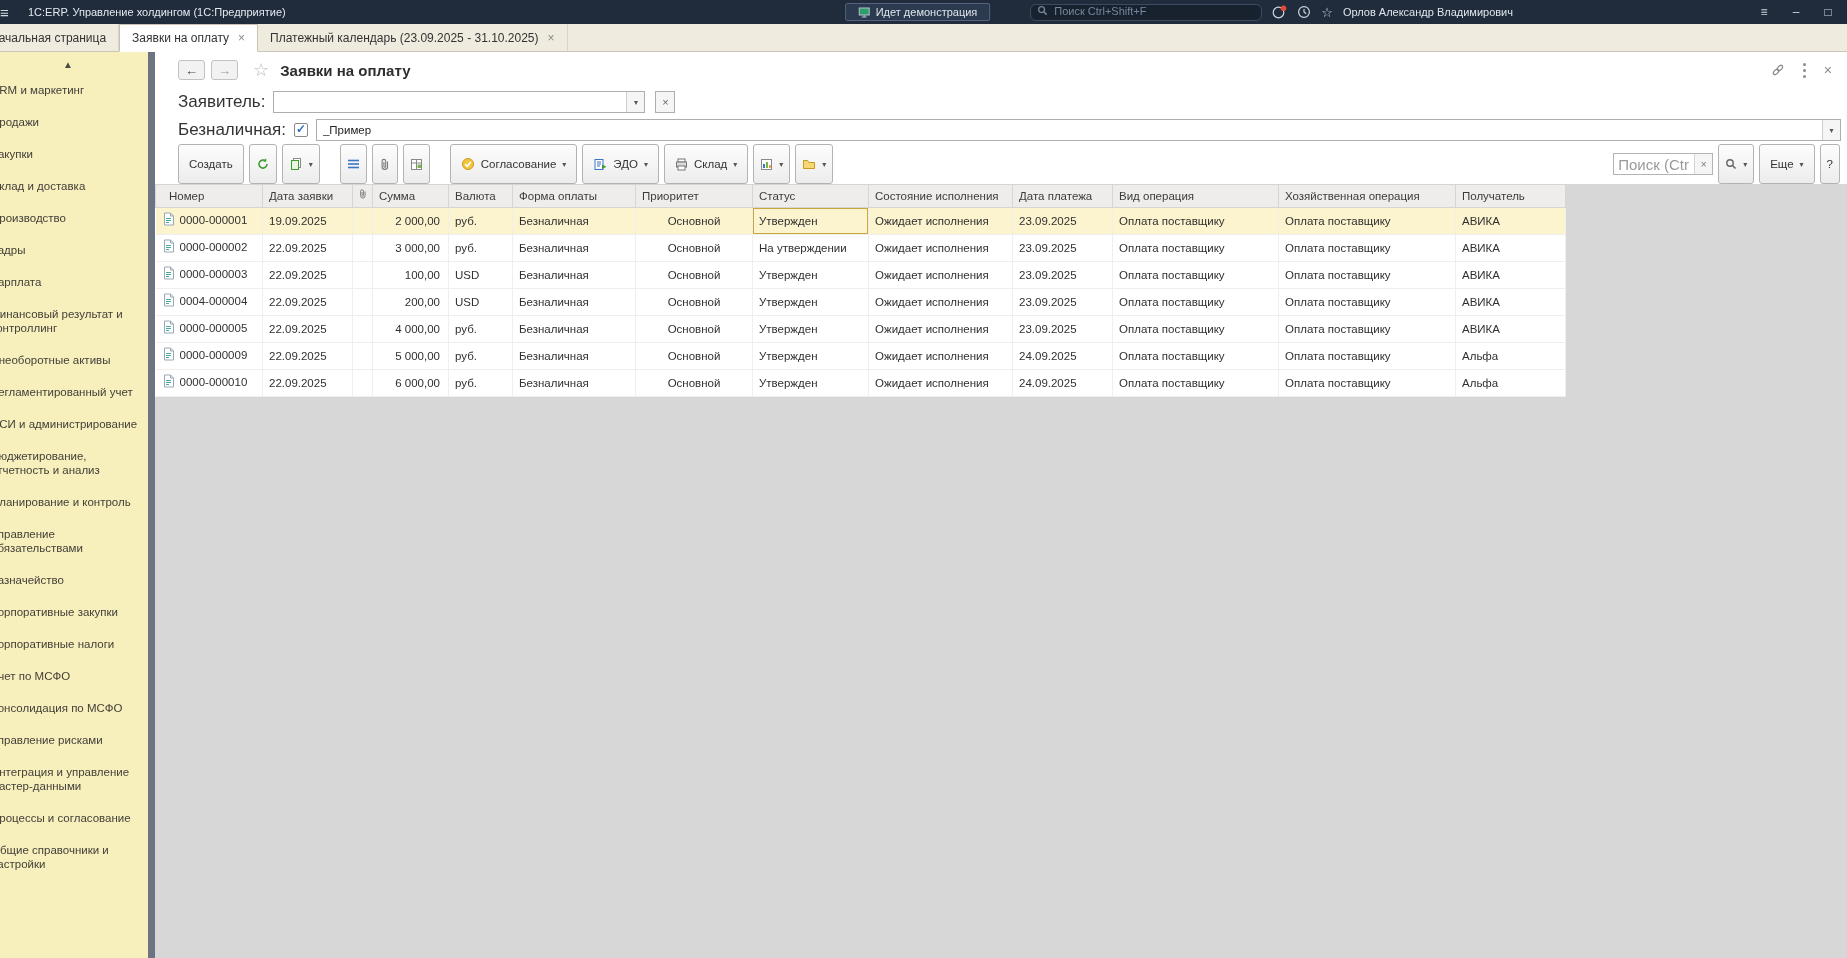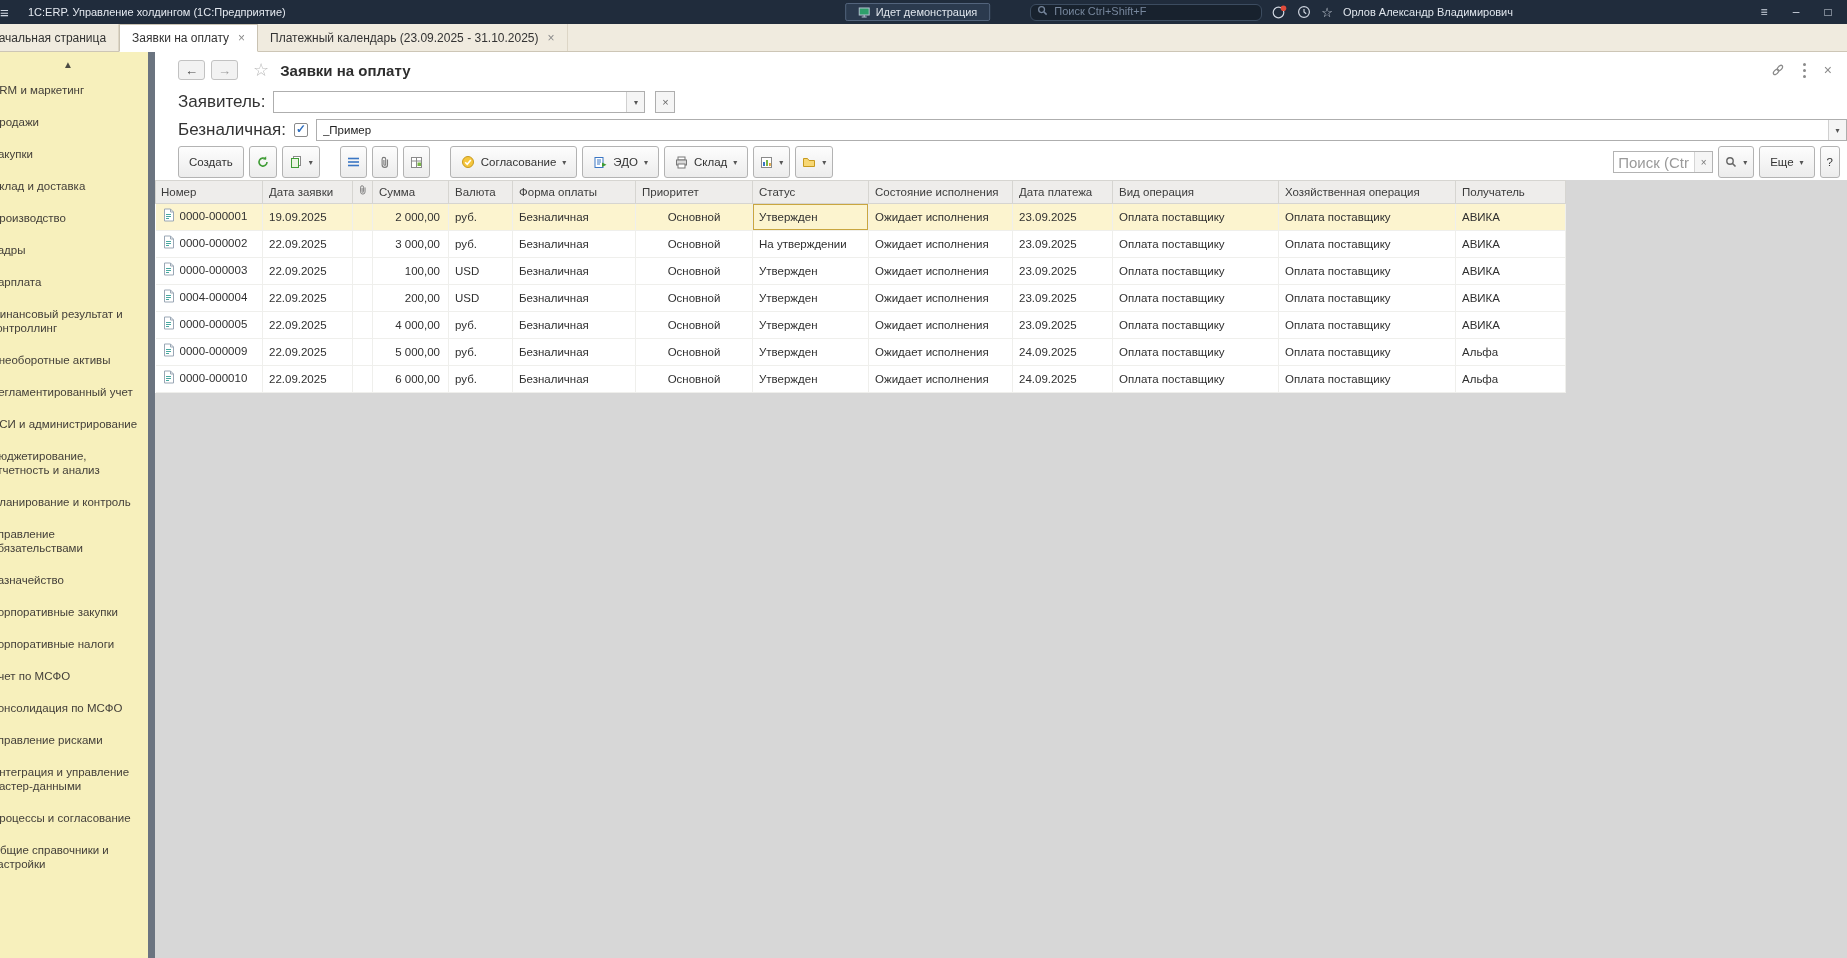--- a/index.html
+++ b/index.html
@@ -67,28 +67,28 @@
   .frow { flex:0 0 28px; display:flex; align-items:center; gap:8px; padding-left:23px; }
   .frow label { flex:0 0 84px; font-size:17px; color:#333; white-space:nowrap; }
   .field { display:inline-flex; align-items:stretch; height:22px; border:1px solid #aeaeae; background:#fff; }
   .field input { border:none; outline:none; padding:0 6px; font-size:11.5px; font-family:inherit;
     flex:1; min-width:0; color:#222; }
   .fbtn { width:18px; border:none; border-left:1px solid #d0d0d0; background:#f5f5f5;
     color:#555; font-size:8px; padding:0; font-family:inherit; }
   .field.applicant { width:372px; }
   .fclear { width:20px; height:22px; border:1px solid #aeaeae; background:#f5f5f5; color:#666;
     font-size:11px; margin-left:2px; padding:0; font-family:inherit; }
-  .field.org { flex:1; margin-right:0; }
+  .field.org { flex:1; margin-right:6px; }
   .checkbox { width:14px; height:14px; border:1px solid #8a8a8a; border-radius:2px; background:#fff;
     display:inline-flex; align-items:center; justify-content:center; cursor:pointer; }
   .chk { color:#2e6ebf; font-size:12px; font-weight:bold; line-height:1; margin-top:-2px; }
 
   
   .toolbar { flex:0 0 36px; display:flex; align-items:center; gap:5px; padding:0 7px 0 23px; }
-  .btn { height:32px; border:1px solid #b3b3b3; background:linear-gradient(#fdfdfd,#ececec);
+  .btn { height:40px; border:1px solid #b3b3b3; background:linear-gradient(#fdfdfd,#ececec);
     border-radius:3px; font-size:11.5px; font-family:inherit; color:#333;
     display:inline-flex; align-items:center; gap:6px; padding:0 10px; white-space:nowrap; }
   .icon-btn { padding:0 6px; }
   .dd { font-size:8px; color:#555; }
   .tsep { width:10px; }
   .tright { margin-left:auto; display:flex; align-items:center; gap:5px; }
   .search-field { display:inline-flex; align-items:stretch; height:22px; border:1px solid #b3b3b3;
     background:#fff; width:100px; }
   .search-field input { border:none; outline:none; flex:1; min-width:0; padding:0 4px;
     font-size:15px; font-family:inherit; }
@@ -96,21 +96,21 @@
   .fclear2 { width:18px; border:none; border-left:1px solid #d5d5d5; background:#f5f5f5;
     color:#777; font-size:10px; padding:0; font-family:inherit; }
   .ic { display:inline-flex; align-items:center; }
 
   
   .table-zone { flex:1; background:#d7d7d7; overflow:hidden; }
   table.grid { border-collapse:collapse; table-layout:fixed; width:1410px; background:#fff; }
   .grid th { background:#eeedeb; border:1px solid #d6d5d1; font-weight:normal; text-align:left;
     color:#3c3c3c; font-size:11.5px; padding:3px 6px; height:15px; line-height:15px;
     overflow:hidden; white-space:nowrap; cursor:pointer; }
-  .grid th.first { padding-left:5px; }
+  .grid th.first { padding-left:13px; }
   .grid th.th-clip { text-align:center; padding:3px 2px; }
   .grid td { border-right:1px solid #efefec; border-bottom:1px solid #efefec; padding:3px 6px;
     height:18px; line-height:18px; font-size:11.5px; color:#303030; overflow:hidden;
     white-space:nowrap; cursor:default; background:#fff; }
   .grid tr.selected td { background:#fcf4cf; }
   .grid td.current-cell { background:#f8e79b; box-shadow:inset 0 0 0 1px #c9a640; }
   .cell-sum { text-align:right; padding-right:8px !important; }
   .cell-prio { text-align:center; }
   .doc-ic { display:inline-block; vertical-align:-2px; margin-right:5px; }
 </style>

